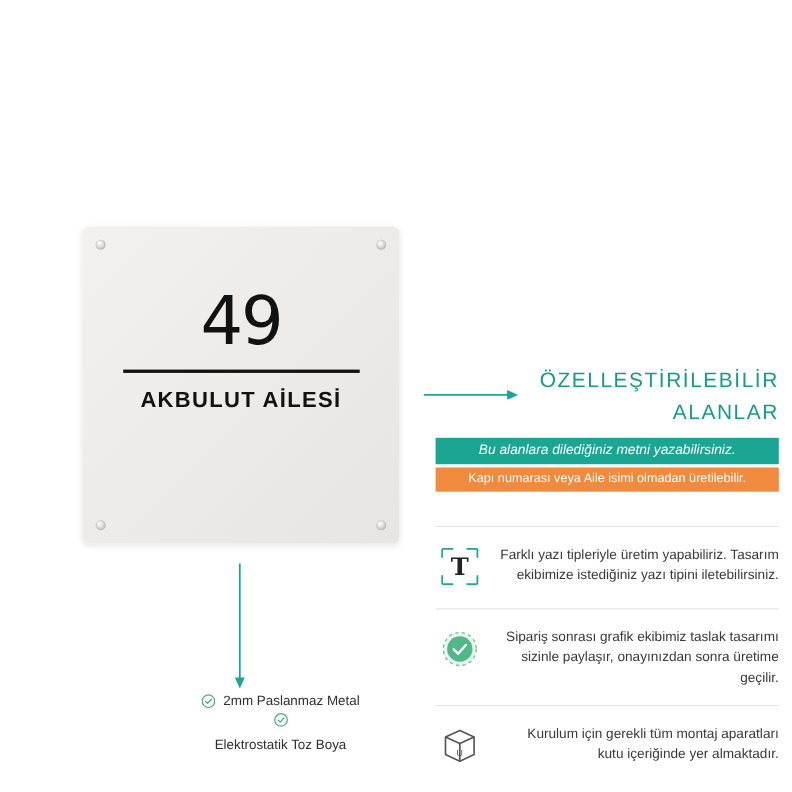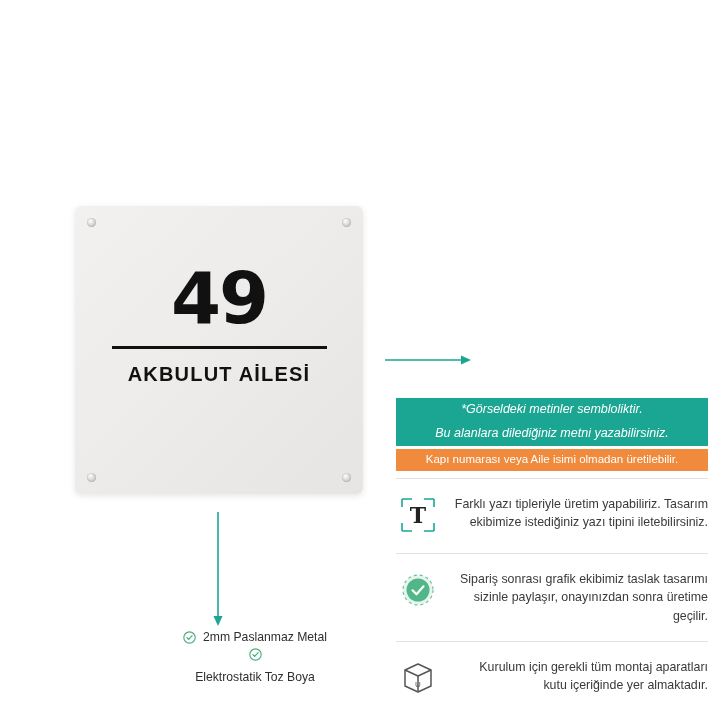--- a/index.html
+++ b/index.html
@@ -47,22 +47,22 @@
   .plate-inner {
     position: absolute;
     left: 0; right: 0;
     top: 58px;
     display: flex;
     flex-direction: column;
     align-items: center;
   }
   .plate-number {
     font-family: "DejaVu Sans", sans-serif;
-    font-weight: 700;
-    font-size: 72px;
+    font-weight: 400;
+    font-size: 61px;
     line-height: 0.95;
     letter-spacing: -2px;
     color: #111111;
     text-align: center;
   }
   .plate-rule {
     width: 215px;
     height: 3px;
     background: #111111;
     margin-top: 14px;
@@ -205,23 +205,26 @@
     </svg>
   </div>
 
   <div class="arrow-v">
     <svg width="12" height="114" viewBox="0 0 12 114" xmlns="http://www.w3.org/2000/svg">
       <line x1="6" y1="0" x2="6" y2="105" stroke="#1aa693" stroke-width="1.6"></line>
       <polygon points="6,114 1.5,104 10.5,104" fill="#1aa693"></polygon>
     </svg>
   </div>
 
+  <div class="right-head">
+    <div>ÖZELLEŞTİRİLEBİLİR</div>
+    <div>ALANLAR</div>
+  </div>
 
   <div class="band-stack">
-    <span class="band teal">*Görseldeki metinler sembloliktir.</span>
     <span class="band teal">Bu alanlara dilediğiniz metni yazabilirsiniz.</span>
     <span class="band orange">Kapı numarası veya Aile isimi olmadan üretilebilir.</span>
   </div>
 
   <div class="features">
 
     <div class="feature">
       <div class="feature-icon">
         <svg width="40" height="40" viewBox="0 0 40 40" xmlns="http://www.w3.org/2000/svg">
           <g fill="none" stroke="#1aa693" stroke-width="1.6">

